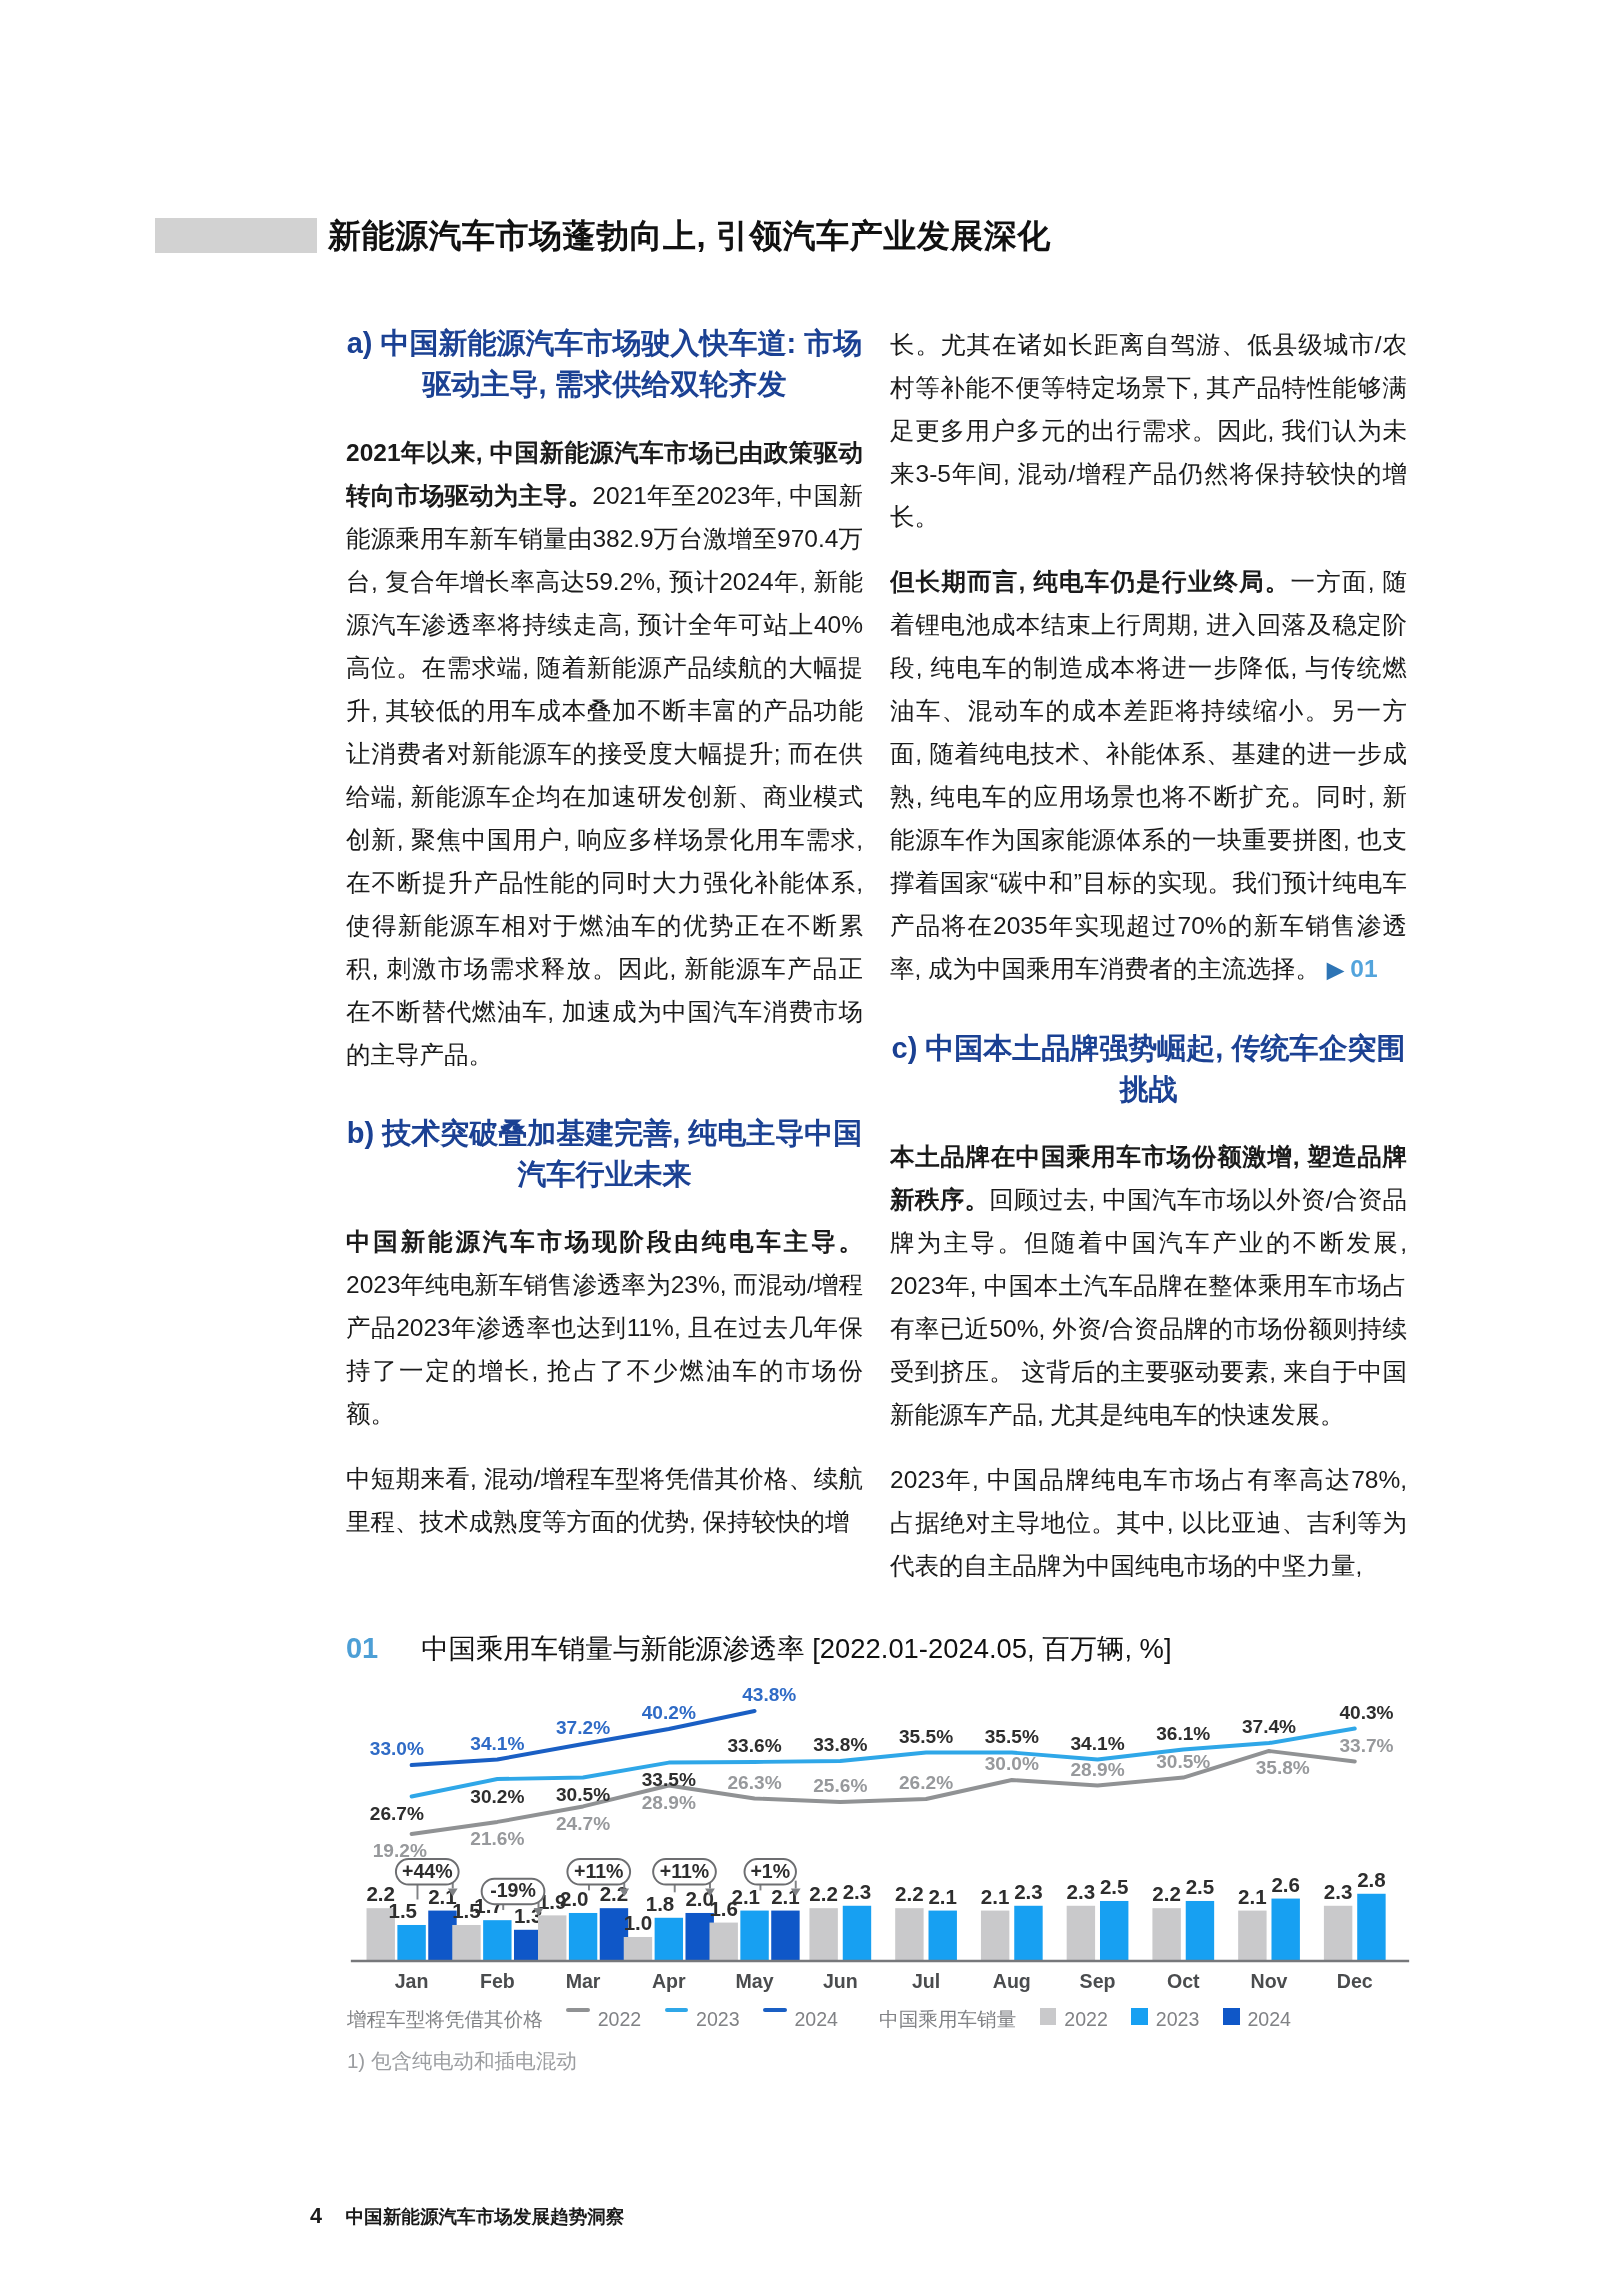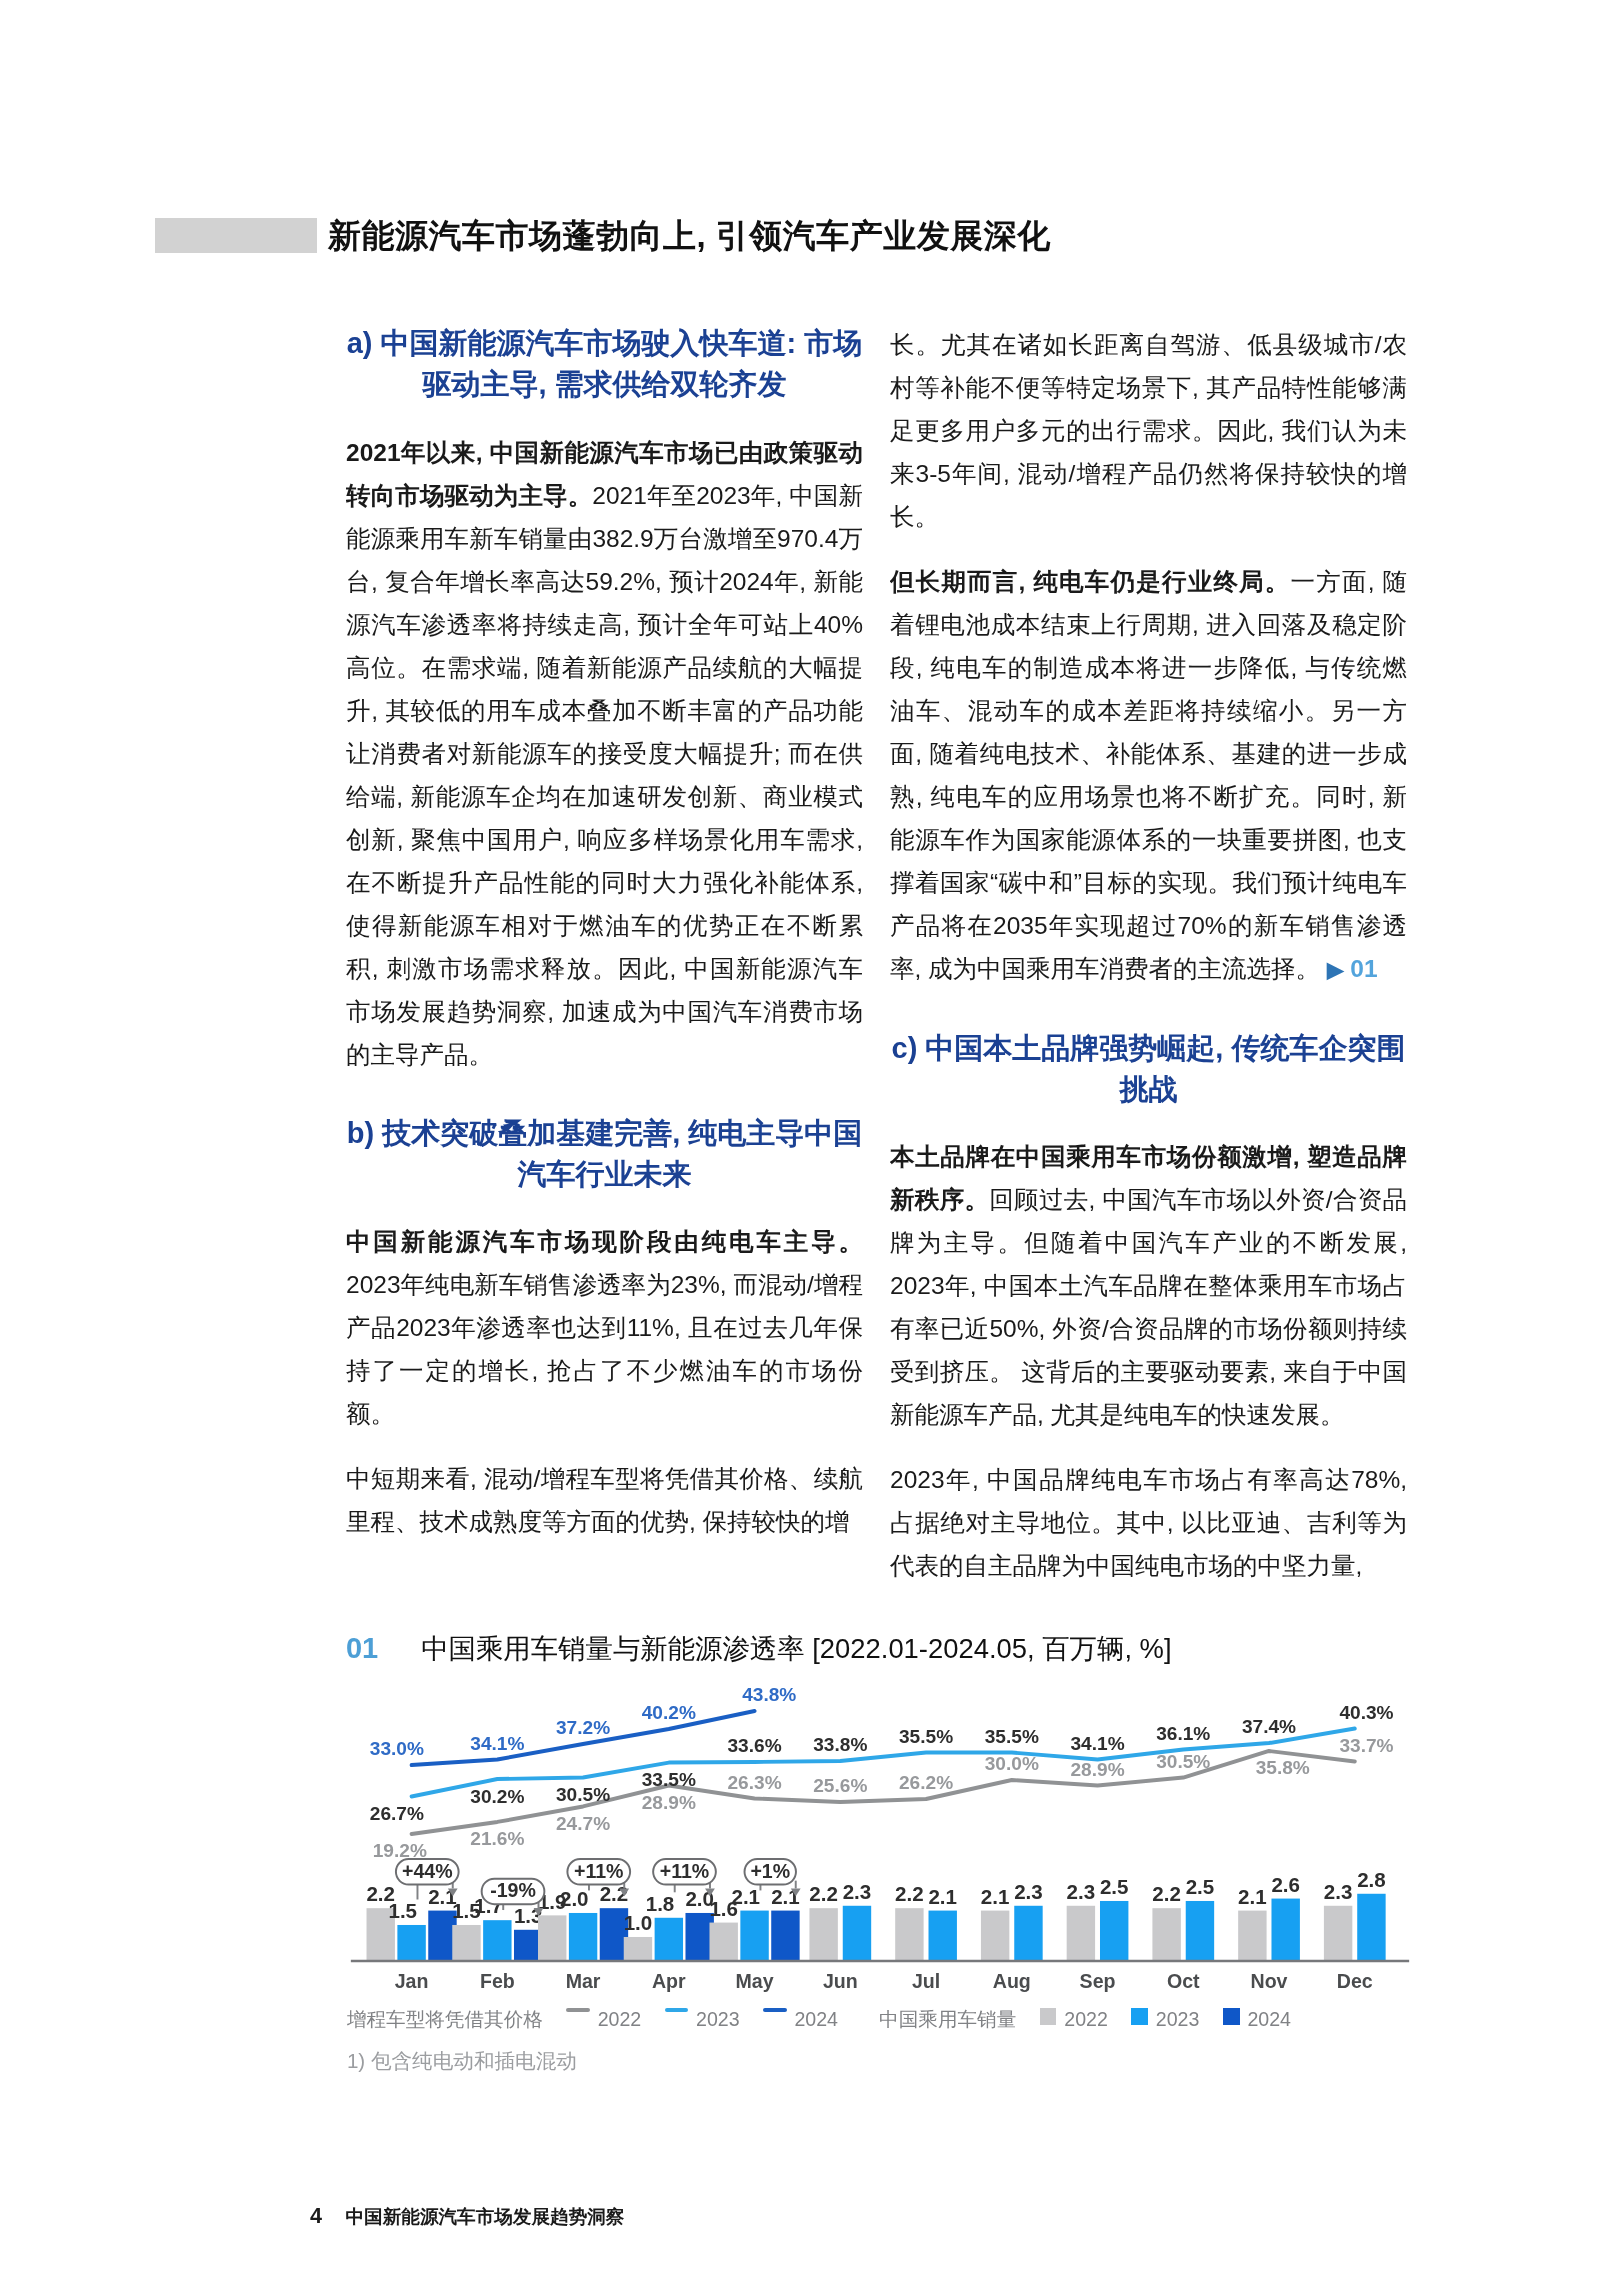--- a/index.html
+++ b/index.html
@@ -40,21 +40,21 @@
   .doctitle{font-size:18.6px;font-weight:700}
 </style>
 </head>
 <body style="--navy: #1b4193; --chartnum: #4d9fd6; --refarrow: #2d74b5; --refnum: #53a4dc;">
 
 <div class="deco-bar" style="background: rgb(210, 210, 210);"></div>
 <h1 class="page-title">新能源汽车市场蓬勃向上, 引领汽车产业发展深化</h1>
 
 <div class="col col-left">
   <h2 class="sec">a) 中国新能源汽车市场驶入快车道: 市场驱动主导, 需求供给双轮齐发</h2>
-  <p><strong>2021年以来, 中国新能源汽车市场已由政策驱动转向市场驱动为主导。</strong><span>2021年至2023年, 中国新能源乘用车新车销量由382.9万台激增至970.4万台, 复合年增长率高达59.2%, 预计2024年, 新能源汽车渗透率将持续走高, 预计全年可站上40%高位。在需求端, 随着新能源产品续航的大幅提升, 其较低的用车成本叠加不断丰富的产品功能让消费者对新能源车的接受度大幅提升; 而在供给端, 新能源车企均在加速研发创新、商业模式创新, 聚焦中国用户, 响应多样场景化用车需求, 在不断提升产品性能的同时大力强化补能体系, 使得新能源车相对于燃油车的优势正在不断累积, 刺激市场需求释放。因此, 中国新能源汽车市场发展趋势洞察, 加速成为中国汽车消费市场的主导产品。</span></p>
+  <p><strong>2021年以来, 中国新能源汽车市场已由政策驱动转向市场驱动为主导。</strong><span>2021年至2023年, 中国新能源乘用车新车销量由382.9万台激增至970.4万台, 复合年增长率高达59.2%, 预计2024年, 新能源汽车渗透率将持续走高, 预计全年可站上40%高位。在需求端, 随着新能源产品续航的大幅提升, 其较低的用车成本叠加不断丰富的产品功能让消费者对新能源车的接受度大幅提升; 而在供给端, 新能源车企均在加速研发创新、商业模式创新, 聚焦中国用户, 响应多样场景化用车需求, 在不断提升产品性能的同时大力强化补能体系, 使得新能源车相对于燃油车的优势正在不断累积, 刺激市场需求释放。因此, 新能源车产品正在不断替代燃油车, 加速成为中国汽车消费市场的主导产品。</span></p>
   <h2 class="sec mt">b) 技术突破叠加基建完善, 纯电主导中国汽车行业未来</h2>
   <p><strong>中国新能源汽车市场现阶段由纯电车主导。</strong><span>2023年纯电新车销售渗透率为23%, 而混动/增程产品2023年渗透率也达到11%, 且在过去几年保持了一定的增长, 抢占了不少燃油车的市场份额。</span></p>
   <p>中短期来看, 混动/增程车型将凭借其价格、续航里程、技术成熟度等方面的优势, 保持较快的增</p>
 </div>
 
 <div class="col col-right">
   <p>长。尤其在诸如长距离自驾游、低县级城市/农村等补能不便等特定场景下, 其产品特性能够满足更多用户多元的出行需求。因此, 我们认为未来3-5年间, 混动/增程产品仍然将保持较快的增长。</p>
   <p><strong>但长期而言, 纯电车仍是行业终局。</strong><span>一方面, 随着锂电池成本结束上行周期, 进入回落及稳定阶段, 纯电车的制造成本将进一步降低, 与传统燃油车、混动车的成本差距将持续缩小。另一方面, 随着纯电技术、补能体系、基建的进一步成熟, 纯电车的应用场景也将不断扩充。同时, 新能源车作为国家能源体系的一块重要拼图, 也支撑着国家“碳中和”目标的实现。我们预计纯电车产品将在2035年实现超过70%的新车销售渗透率, 成为中国乘用车消费者的主流选择。</span><span class="ref"> <span class="ref-arrow">▶</span> <span class="ref-num">01</span></span></p>
   <h2 class="sec mt">c) 中国本土品牌强势崛起, 传统车企突围挑战</h2>
   <p><strong>本土品牌在中国乘用车市场份额激增, 塑造品牌新秩序。</strong><span>回顾过去, 中国汽车市场以外资/合资品牌为主导。但随着中国汽车产业的不断发展, 2023年, 中国本土汽车品牌在整体乘用车市场占有率已近50%, 外资/合资品牌的市场份额则持续受到挤压。 这背后的主要驱动要素, 来自于中国新能源车产品, 尤其是纯电车的快速发展。</span></p>

